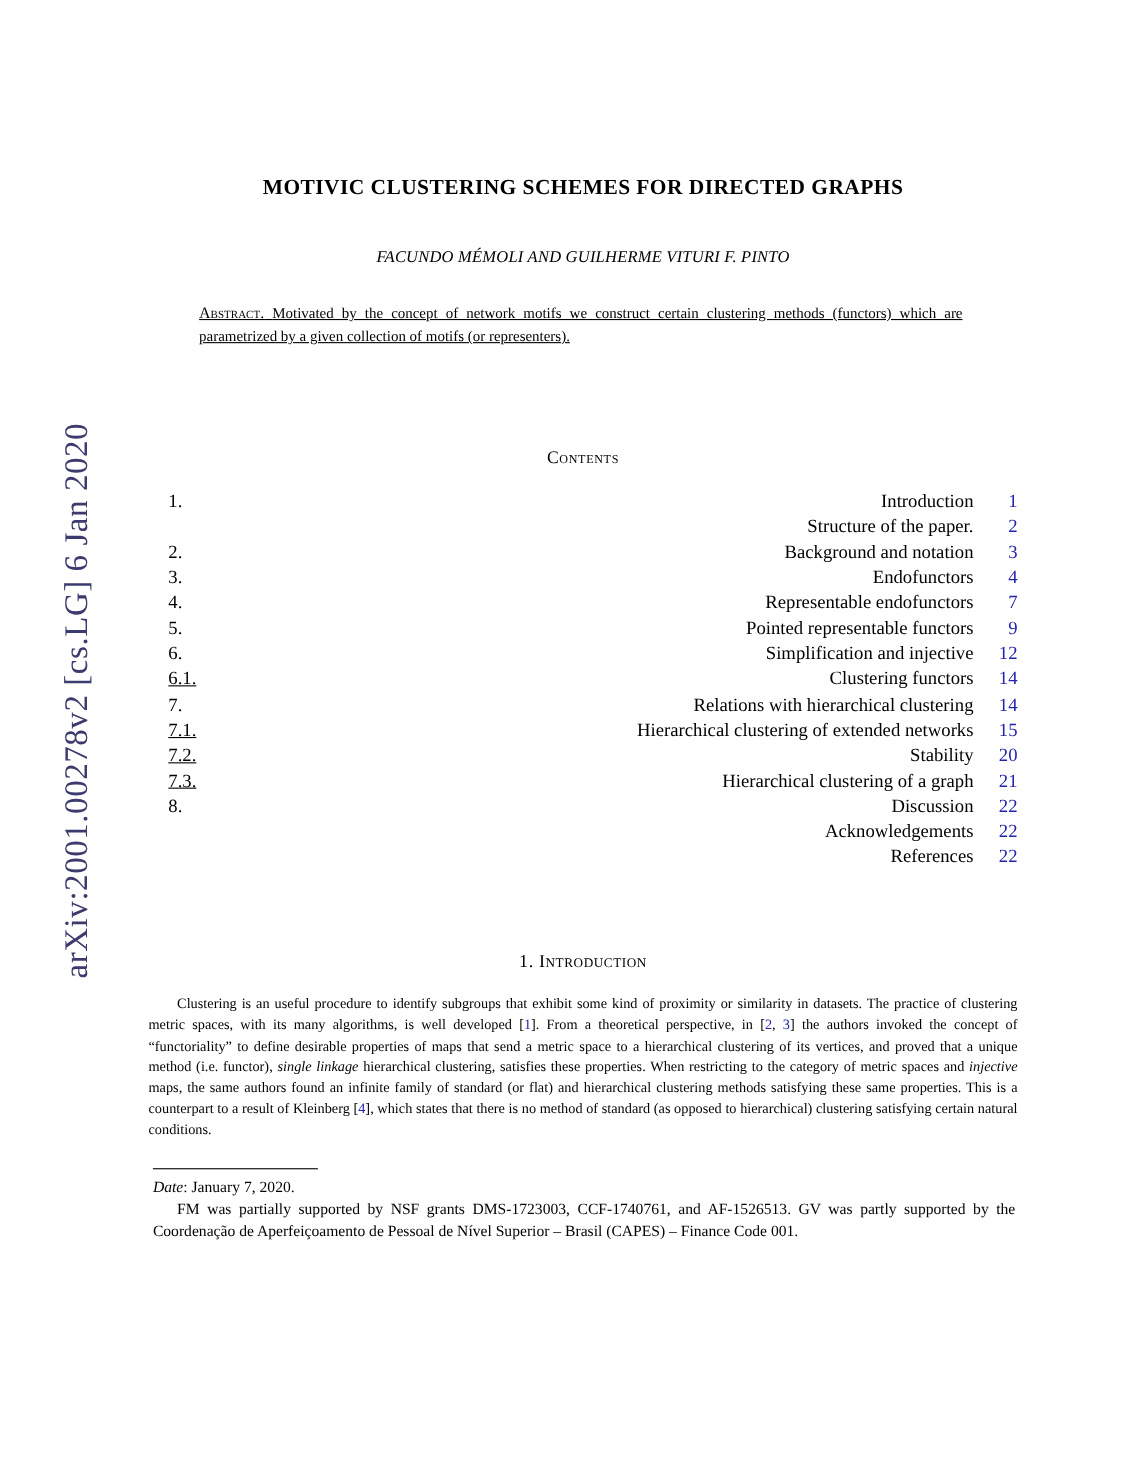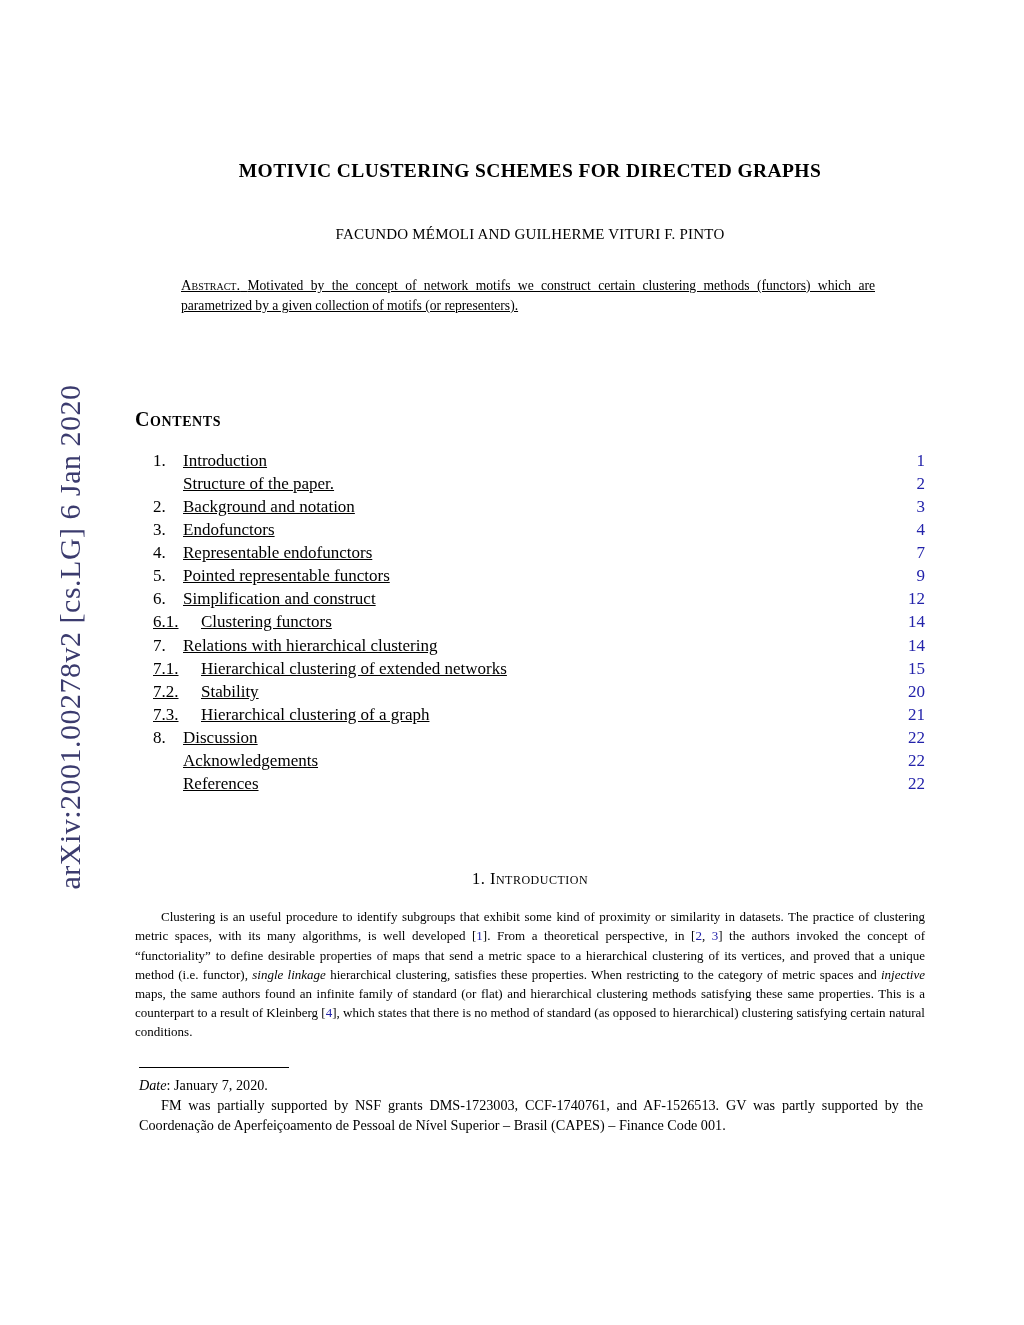--- a/index.html
+++ b/index.html
@@ -60,40 +60,41 @@
     font-weight: bold;
     letter-spacing: 0.4px;
     margin: 0 0 44px 0;
   }
 
   .authors {
     text-align: center;
     font-size: 15px;
     letter-spacing: 0.2px;
     margin: 0 0 32px 0;
+    font-style: italic;
   }
 
   .abstract {
     margin: 0 50px 0 46px;
     font-size: 13.6px;
     line-height: 1.45;
     text-align: justify;
     text-decoration: underline;
   }
   .abstract .abs-label {
     font-variant: small-caps;
     font-size: 14.5px;
   }
 
   .contents-heading {
+    text-align: center;
     font-variant: small-caps;
-    font-size: 20px;
+    font-size: 16px;
     letter-spacing: 0.6px;
     margin: 92px 0 18px 0;
-    font-weight: bold;
   }
 
   .toc {
     margin: 0 0 0 18px;
     width: 772px;
     font-size: 17px;
     line-height: 1.36;
   }
   .toc-row {
     display: flex;
@@ -104,22 +105,21 @@
     width: 30px;
     flex: 0 0 auto;
     text-align: left;
   }
   .toc-num.wide {
     width: 48px;
     text-decoration: underline;
   }
   .toc-label {
     flex: 1 1 auto;
-    text-align: left;
-    text-decoration: underline;
+    text-align: right;
   }
   .toc-page {
     flex: 0 0 auto;
     width: 40px;
     text-align: right;
     color: #2222aa;
   }
   .toc-row.nonum .toc-label {
     margin-left: 0;
   }
@@ -210,21 +210,21 @@
       </div>
 
       <div class="toc-row">
         <span class="toc-num">5.</span>
         <span class="toc-label">Pointed representable functors</span>
         <span class="toc-page">9</span>
       </div>
 
       <div class="toc-row">
         <span class="toc-num">6.</span>
-        <span class="toc-label">Simplification and construct</span>
+        <span class="toc-label">Simplification and injective</span>
         <span class="toc-page">12</span>
       </div>
 
       <div class="toc-row">
         <span class="toc-num wide">6.1.</span>
         <span class="toc-label">Clustering functors</span>
         <span class="toc-page">14</span>
       </div>
 
       <div class="toc-row">

